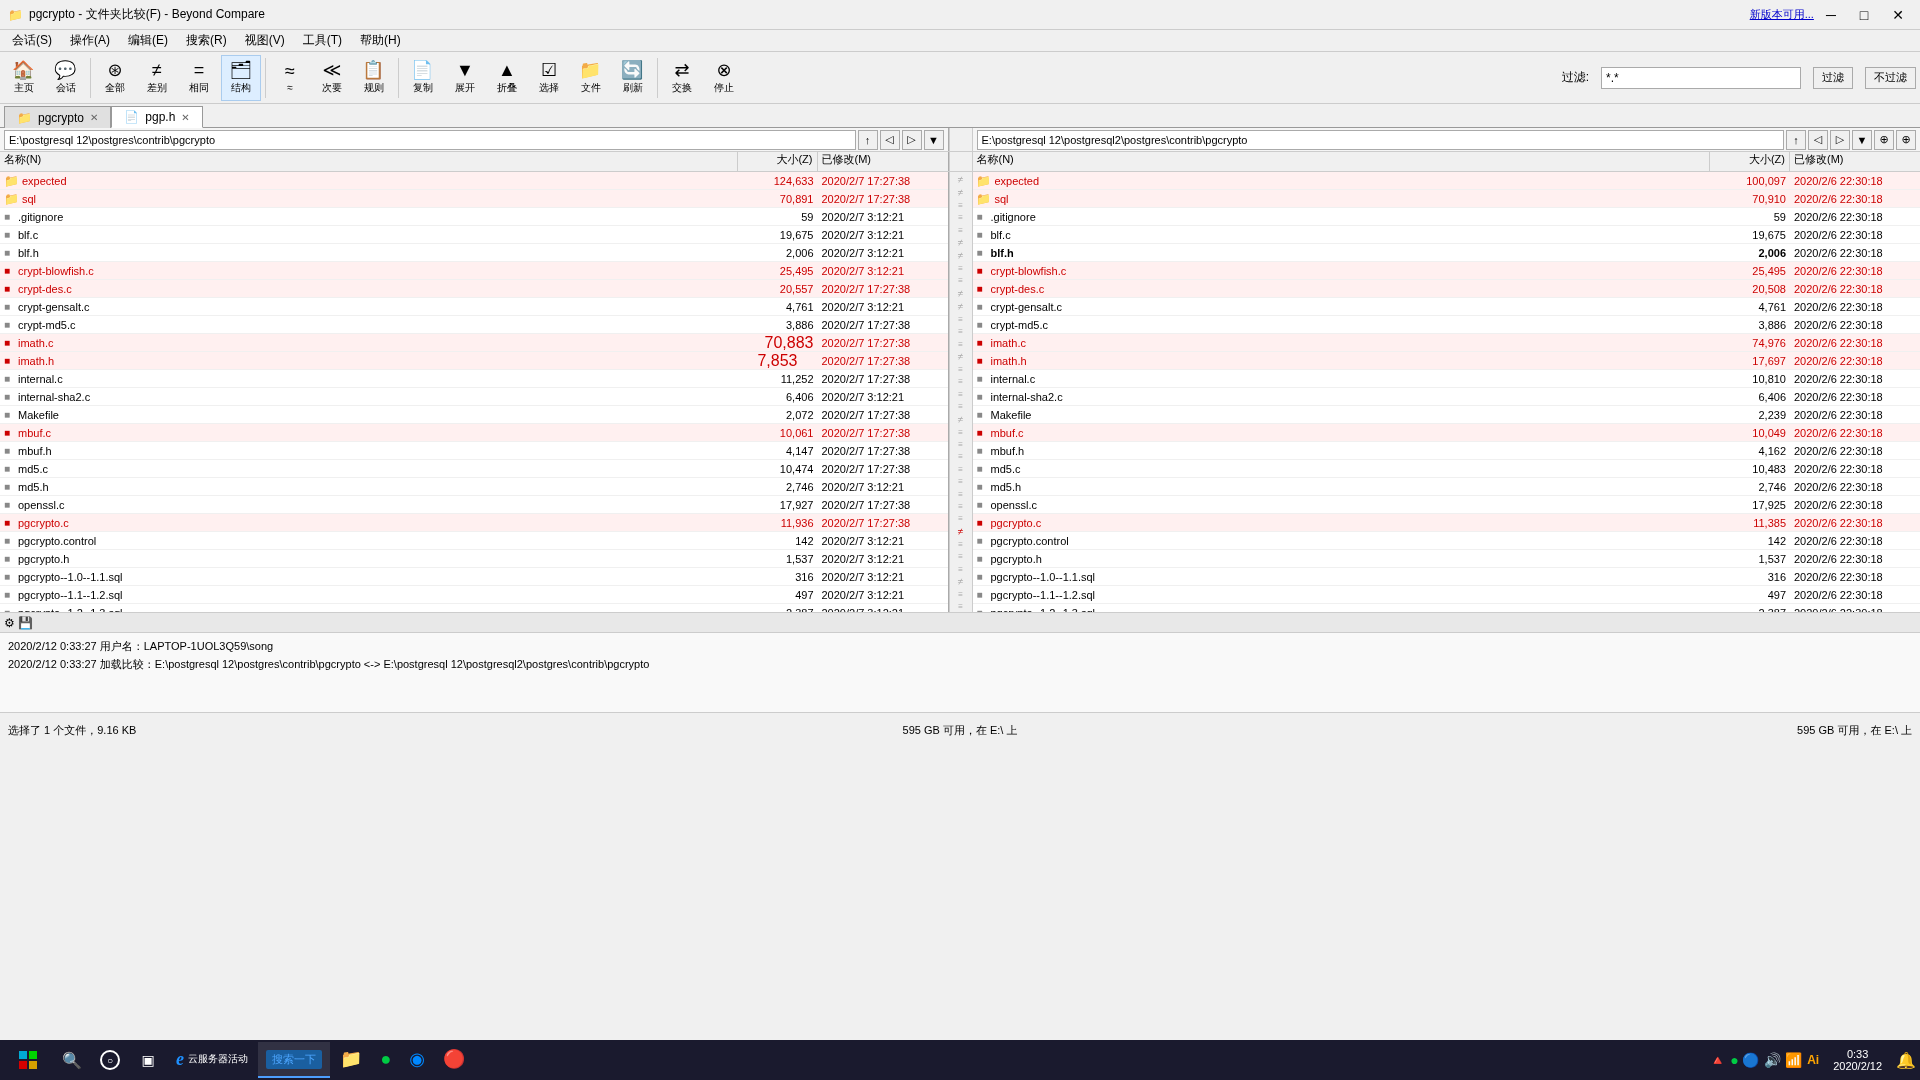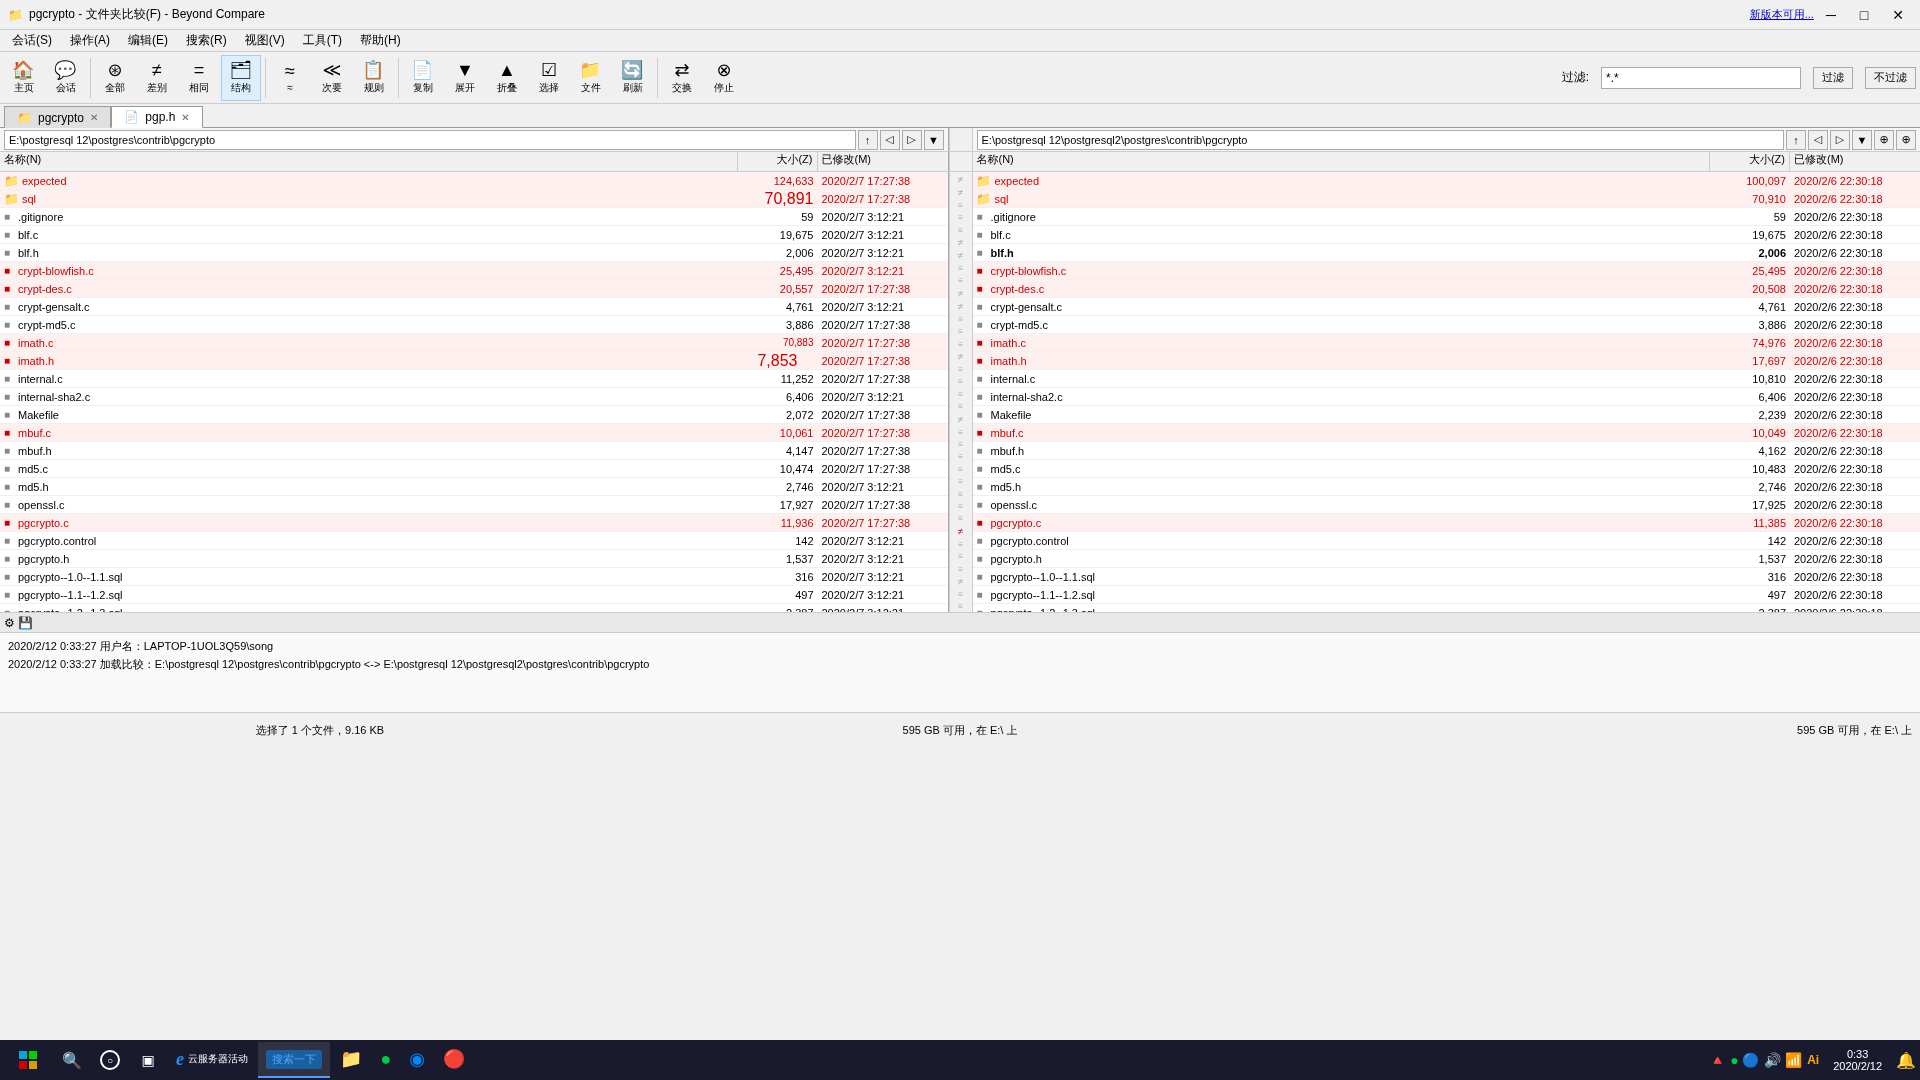--- a/index.html
+++ b/index.html
@@ -129,21 +129,21 @@
     .status-bar {
       height: 36px;
       background: #f0f0f0;
       border-top: 1px solid #ccc;
       display: flex;
       align-items: center;
       padding: 0 8px;
       font-size: 11px;
       gap: 16px;
     }
-    .status-left { flex: 1; text-align: center; }
+    .status-left { flex: 1; }
     .status-mid { flex: 1; text-align: center; }
     .status-right { flex: 1; text-align: right; }
 
     
     .taskbar {
       position: fixed;
       bottom: 0;
       left: 0;
       right: 0;
       height: 40px;
@@ -330,21 +330,21 @@
           <span>expected</span>
       </div>
       <div style="width:80px; padding:0 4px; font-size:11px; text-align:right; color:#cc0000; font-weight:normal;">124,633</div>
       <div style="width:130px; padding:0 4px; font-size:11px; color:#cc0000;">2020/2/7 17:27:38</div>
     </div>
       <div style="display: flex; align-items: center; height: 18px; border-bottom: 1px solid rgb(240, 240, 240); cursor: pointer; background: rgb(255, 240, 240);">
       <div style="flex:1; padding:0 4px; font-size:11px; white-space:nowrap; overflow:hidden; text-overflow:ellipsis; display:flex; align-items:center; color:#cc0000; font-weight:normal;">
         <span style="color:#e8a000; font-size:12px; margin-right:3px;">📁</span>
           <span>sql</span>
       </div>
-      <div style="width:80px; padding:0 4px; font-size:16px; text-align:right; color:#cc0000; font-weight:normal;">70,891</div>
+      <div style="width:80px; padding:0 4px; font-size:11px; text-align:right; color:#cc0000; font-weight:normal;">70,891</div>
       <div style="width:130px; padding:0 4px; font-size:11px; color:#cc0000;">2020/2/7 17:27:38</div>
     </div>
       <div style="display: flex; align-items: center; height: 18px; border-bottom: 1px solid rgb(240, 240, 240); cursor: pointer; background: white;">
       <div style="flex:1; padding:0 4px; font-size:11px; white-space:nowrap; overflow:hidden; text-overflow:ellipsis; display:flex; align-items:center; color:#000; font-weight:normal;">
         <span style="color:#888; font-size:10px; width:14px; display:inline-block;">■</span>
           <span>.gitignore</span>
       </div>
       <div style="width:80px; padding:0 4px; font-size:11px; text-align:right; color:#000; font-weight:normal;">59</div>
       <div style="width:130px; padding:0 4px; font-size:11px; color:#000;">2020/2/7 3:12:21</div>
     </div>
@@ -394,21 +394,21 @@
           <span>crypt-md5.c</span>
       </div>
       <div style="width:80px; padding:0 4px; font-size:11px; text-align:right; color:#000; font-weight:normal;">3,886</div>
       <div style="width:130px; padding:0 4px; font-size:11px; color:#000;">2020/2/7 17:27:38</div>
     </div>
       <div style="display: flex; align-items: center; height: 18px; border-bottom: 1px solid rgb(240, 240, 240); cursor: pointer; background: rgb(255, 240, 240);">
       <div style="flex:1; padding:0 4px; font-size:11px; white-space:nowrap; overflow:hidden; text-overflow:ellipsis; display:flex; align-items:center; color:#cc0000; font-weight:normal;">
         <span style="color:#cc0000; font-size:10px; width:14px; display:inline-block;">■</span>
           <span>imath.c</span>
       </div>
-      <div style="width:80px; padding:0 4px; font-size:10px; text-align:right; color:#cc0000; font-weight:normal;">70,883</div>
+      <div style="width:80px; padding:0 4px; font-size:16px; text-align:right; color:#cc0000; font-weight:normal;">70,883</div>
       <div style="width:130px; padding:0 4px; font-size:11px; color:#cc0000;">2020/2/7 17:27:38</div>
     </div>
       <div style="display: flex; align-items: center; height: 18px; border-bottom: 1px solid rgb(240, 240, 240); cursor: pointer; background: rgb(255, 240, 240);">
       <div style="flex:1; padding:0 4px; font-size:11px; white-space:nowrap; overflow:hidden; text-overflow:ellipsis; display:flex; align-items:center; color:#cc0000; font-weight:normal;">
         <span style="color:#cc0000; font-size:10px; width:14px; display:inline-block;">■</span>
           <span>imath.h</span>
       </div>
       <div style="width:80px; padding:0 4px; font-size:16px; text-align:center; color:#cc0000; font-weight:normal;">7,853</div>
       <div style="width:130px; padding:0 4px; font-size:11px; color:#cc0000;">2020/2/7 17:27:38</div>
     </div>

